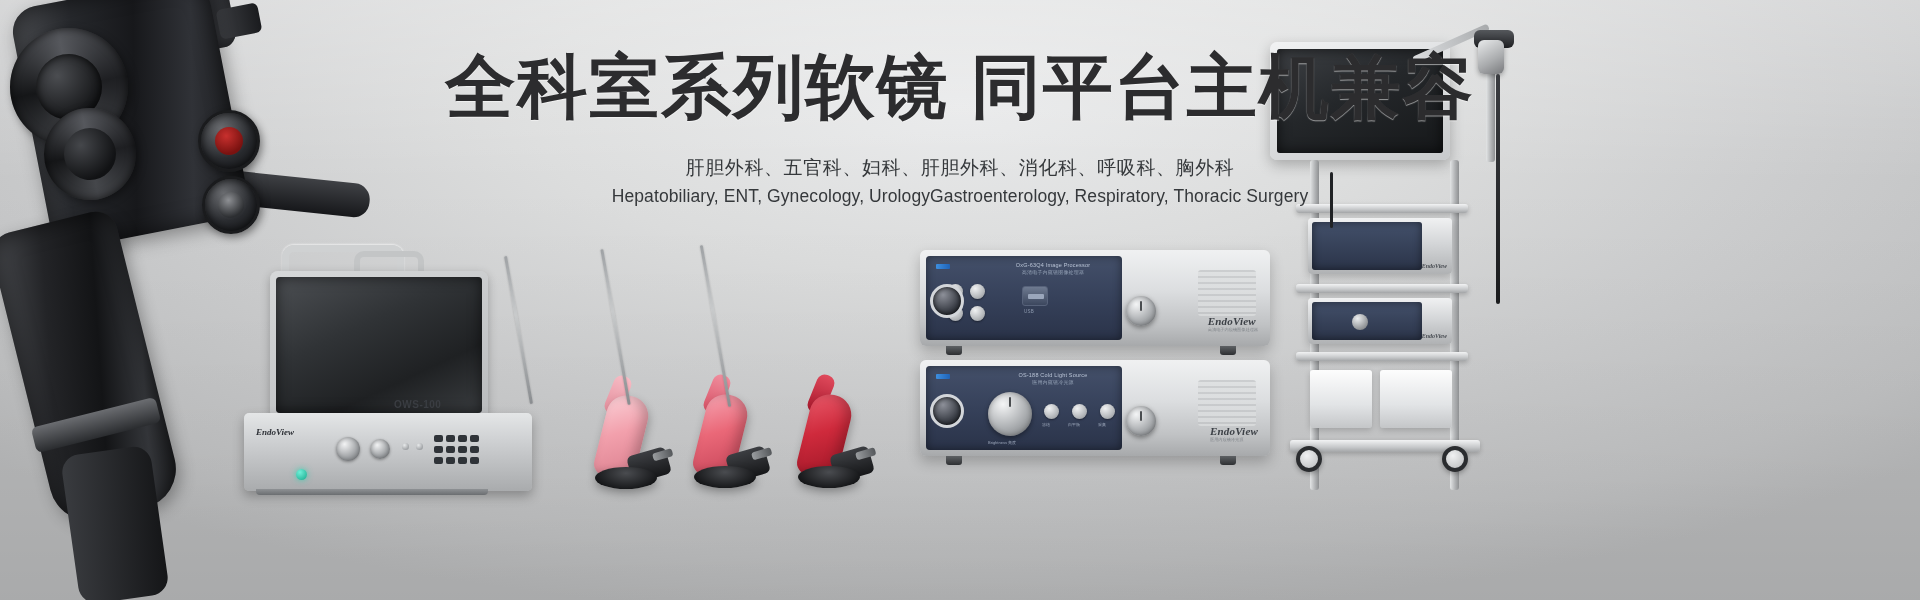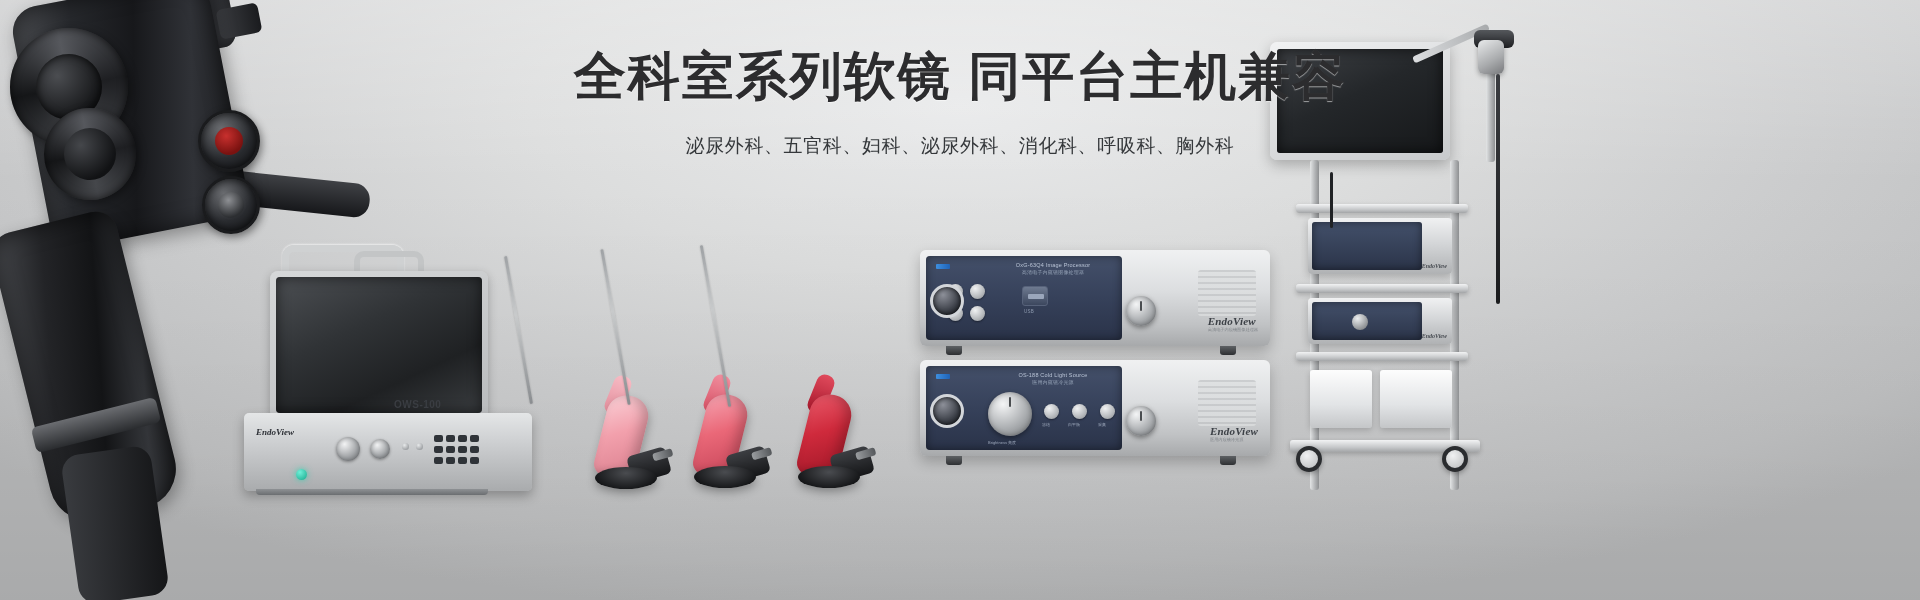--- a/index.html
+++ b/index.html
@@ -20,21 +20,21 @@
     background:linear-gradient(180deg, rgba(255,255,255,.30) 0%, rgba(255,255,255,0) 30%, rgba(0,0,0,.035) 78%, rgba(0,0,0,.07) 100%);
     pointer-events:none;
   }
 
   
   .text-block{
     position:absolute; left:0; top:46px; width:1920px;
     text-align:center; z-index:30;
   }
   .headline{
-    font-size:52px; font-weight:700; color:#2c2c2e;
+    font-size:70px; font-weight:700; color:#2c2c2e;
     letter-spacing:2px; line-height:1.18;
     text-shadow:0 1px 1px rgba(255,255,255,.55);
     white-space:pre;
   }
   .subhead{
     font-size:28px; font-weight:700; color:#16181a;
     letter-spacing:.2px; margin-top:12px;
     font-family:"DejaVu Sans", sans-serif;
   }
   .dept-cn{
@@ -382,21 +382,22 @@
     background:radial-gradient(circle at 35% 28%,#eceeef,#9a9da0 62%,#6b6e71);
   }
 </style>
 </head>
 <body>
 
 <div class="banner">
 
   <div class="text-block">
     <div class="headline">全科室系列软镜 同平台主机兼容</div>
-    <div class="dept-cn">泌尿外科、五官科、妇科、泌尿外科、消化科、呼吸科、胸外科</div>
+    <div class="dept-cn">肝胆外科、五官科、妇科、肝胆外科、消化科、呼吸科、胸外科</div>
+    <div class="dept-en">Hepatobiliary, ENT, Gynecology, UrologyGastroenterology, Respiratory, Thoracic Surgery</div>
   </div>
 
   <div class="obj" id="scope-handle">
     <div class="sh-umb"></div>
     <div class="sh-top"></div>
     <div class="sh-lever"></div>
     <div class="sh-lever2"></div>
     <div class="sh-body"></div>
     <div class="sh-dial big"></div>
     <div class="sh-dial mid"></div>

